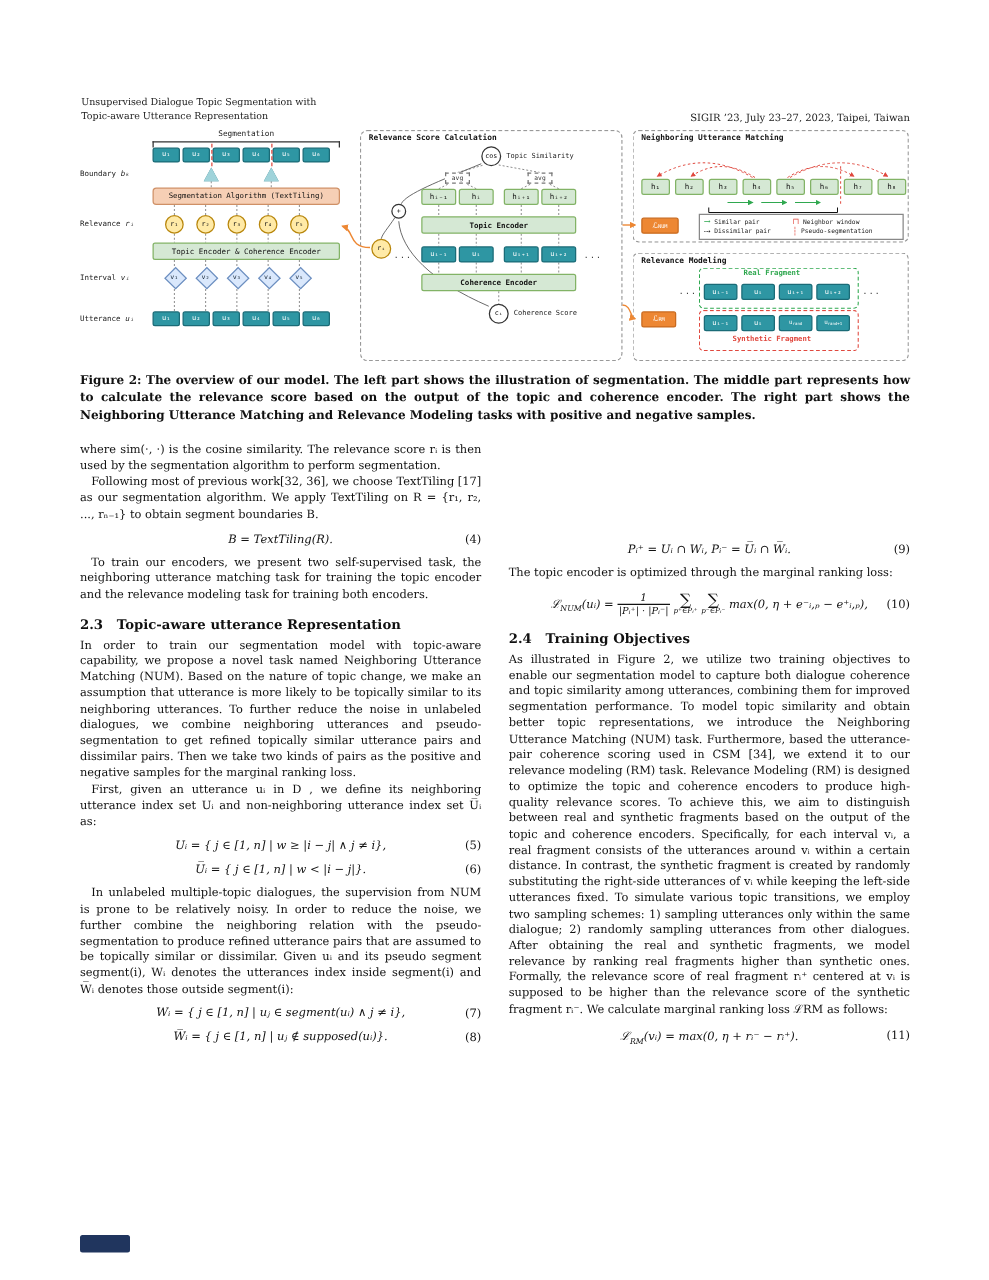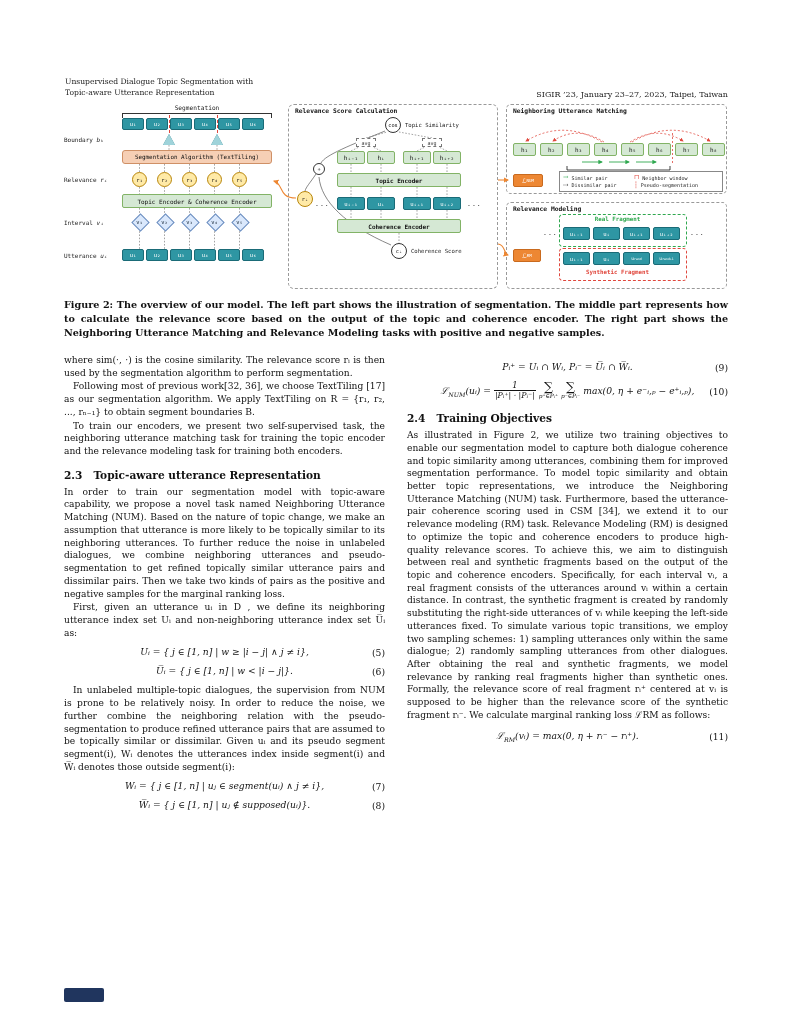--- a/index.html
+++ b/index.html
@@ -58,21 +58,21 @@
   .lg-item:nth-child(2) .lg-ic{color:#e0483e;}
   .lg-item:nth-child(3) .lg-ic{color:#111;}
   .lg-item:nth-child(4) .lg-ic{color:#e0483e;}
   svg.lines{position:absolute;left:0;top:0;pointer-events:none;}
 
   
   .caption{position:absolute;left:64px;top:298px;width:664px;font-size:9.6px;font-weight:bold;
            text-align:justify;line-height:1.45;}
 
   
-  .cols{position:absolute;left:64px;top:354px;width:664px;display:flex;gap:22px;}
+  .cols{position:absolute;left:64px;top:354px;width:664px;display:flex;gap:22px;align-items:flex-end;}
   .col{width:321px;}
   .col p{margin:0 0 1px 0;font-size:9.15px;line-height:1.39;text-align:justify;}
   .col p.ind{text-indent:9px;}
   .shead{display:flex;align-items:baseline;margin:11px 0 5px 0;font-weight:bold;font-size:10.6px;}
   .shead .hnum{margin-right:11px;}
   .eqrow{position:relative;margin:7px 0;text-align:center;font-size:9.2px;min-height:12px;}
   .eqnum{position:absolute;right:0;top:50%;transform:translateY(-50%);font-size:9.2px;}
   .eqflex{display:inline-flex;align-items:center;gap:3px;}
   .frac{display:inline-flex;flex-direction:column;align-items:center;font-size:8.3px;line-height:1.25;}
   .frac .fnum{align-self:stretch;text-align:center;border-bottom:0.8px solid #111;padding:0 2px;}
@@ -87,21 +87,21 @@
 </head>
 <body>
 
 <div class="page">
 
   <div class="hdr">
     <div class="hdr-left">
       <div>Unsupervised Dialogue Topic Segmentation with</div>
       <div>Topic-aware Utterance Representation</div>
     </div>
-    <div class="hdr-right">SIGIR ’23, January 23–27, 2023, Taipei, Taiwan</div>
+    <div class="hdr-right">SIGIR ’23, July 23–27, 2023, Taipei, Taiwan</div>
   </div>
 
   <div class="fig">
 
     <div class="panel p-left">
       <svg class="lines" width="216" height="185" viewBox="0 0 216 185">
         <g stroke="#666" stroke-width="0.6" stroke-dasharray="1.6,1.6">
           <line x1="75.5" y1="60" x2="75.5" y2="68"></line>
             <line x1="100.5" y1="60" x2="100.5" y2="68"></line>
           <line x1="125.5" y1="60" x2="125.5" y2="68"></line>
@@ -343,20 +343,24 @@
     </svg>
   </div>
 
   <div class="caption">Figure 2: The overview of our model. The left part shows the illustration of segmentation. The middle part represents how to calculate the relevance score based on the output of the topic and coherence encoder. The right part shows the Neighboring Utterance Matching and Relevance Modeling tasks with positive and negative samples.</div>
 
   <div class="cols">
 
     <section class="col">
       <p>where sim(·, ·) is the cosine similarity. The relevance score rᵢ is then used by the segmentation algorithm to perform segmentation.</p>
       <p class="ind">Following most of previous work[32, 36], we choose TextTiling [17] as our segmentation algorithm. We apply TextTiling on R = {r₁, r₂, ..., rₙ₋₁} to obtain segment boundaries B.</p>
+      <div class="eqrow">
+        <span class="it">B = TextTiling(R).</span>
+        <span class="eqnum">(4)</span>
+      </div>
       <p class="ind">To train our encoders, we present two self-supervised task, the neighboring utterance matching task for training the topic encoder and the relevance modeling task for training both encoders.</p>
 
       <div class="shead">
         <span class="hnum">2.3</span>
         <span>Topic-aware utterance Representation</span>
       </div>
 
       <p>In order to train our segmentation model with topic-aware capability, we propose a novel task named Neighboring Utterance Matching (NUM). Based on the nature of topic change, we make an assumption that utterance is more likely to be topically similar to its neighboring utterances. To further reduce the noise in unlabeled dialogues, we combine neighboring utterances and pseudo-segmentation to get refined topically similar utterance pairs and dissimilar pairs. Then we take two kinds of pairs as the positive and negative samples for the marginal ranking loss.</p>
       <p class="ind">First, given an utterance uᵢ in D , we define its neighboring utterance index set Uᵢ and non-neighboring utterance index set U̅ᵢ as:</p>
       <div class="eqrow">
@@ -376,20 +380,21 @@
         <span class="it">W̅ᵢ = { j ∈ [1, n] | uⱼ ∉ supposed(uᵢ)}.</span>
         <span class="eqnum">(8)</span>
       </div>
     </section>
 
     <section class="col">
       <div class="eqrow">
         <span class="it">Pᵢ⁺ = Uᵢ ∩ Wᵢ,      Pᵢ⁻ = U̅ᵢ ∩ W̅ᵢ.</span>
         <span class="eqnum">(9)</span>
       </div>
+      <p>The topic encoder is optimized through the marginal ranking loss:</p>
 
       <div class="eqrow">
         <span class="eqflex it">
           <span><span>ℒ</span><sub>NUM</sub><span>(uᵢ) =</span></span>
           <span class="frac">
             <span class="fnum">1</span>
             <span class="fden">|Pᵢ⁺| · |Pᵢ⁻|</span>
           </span>
           <span class="sum">
             <span class="sigma">∑</span>

